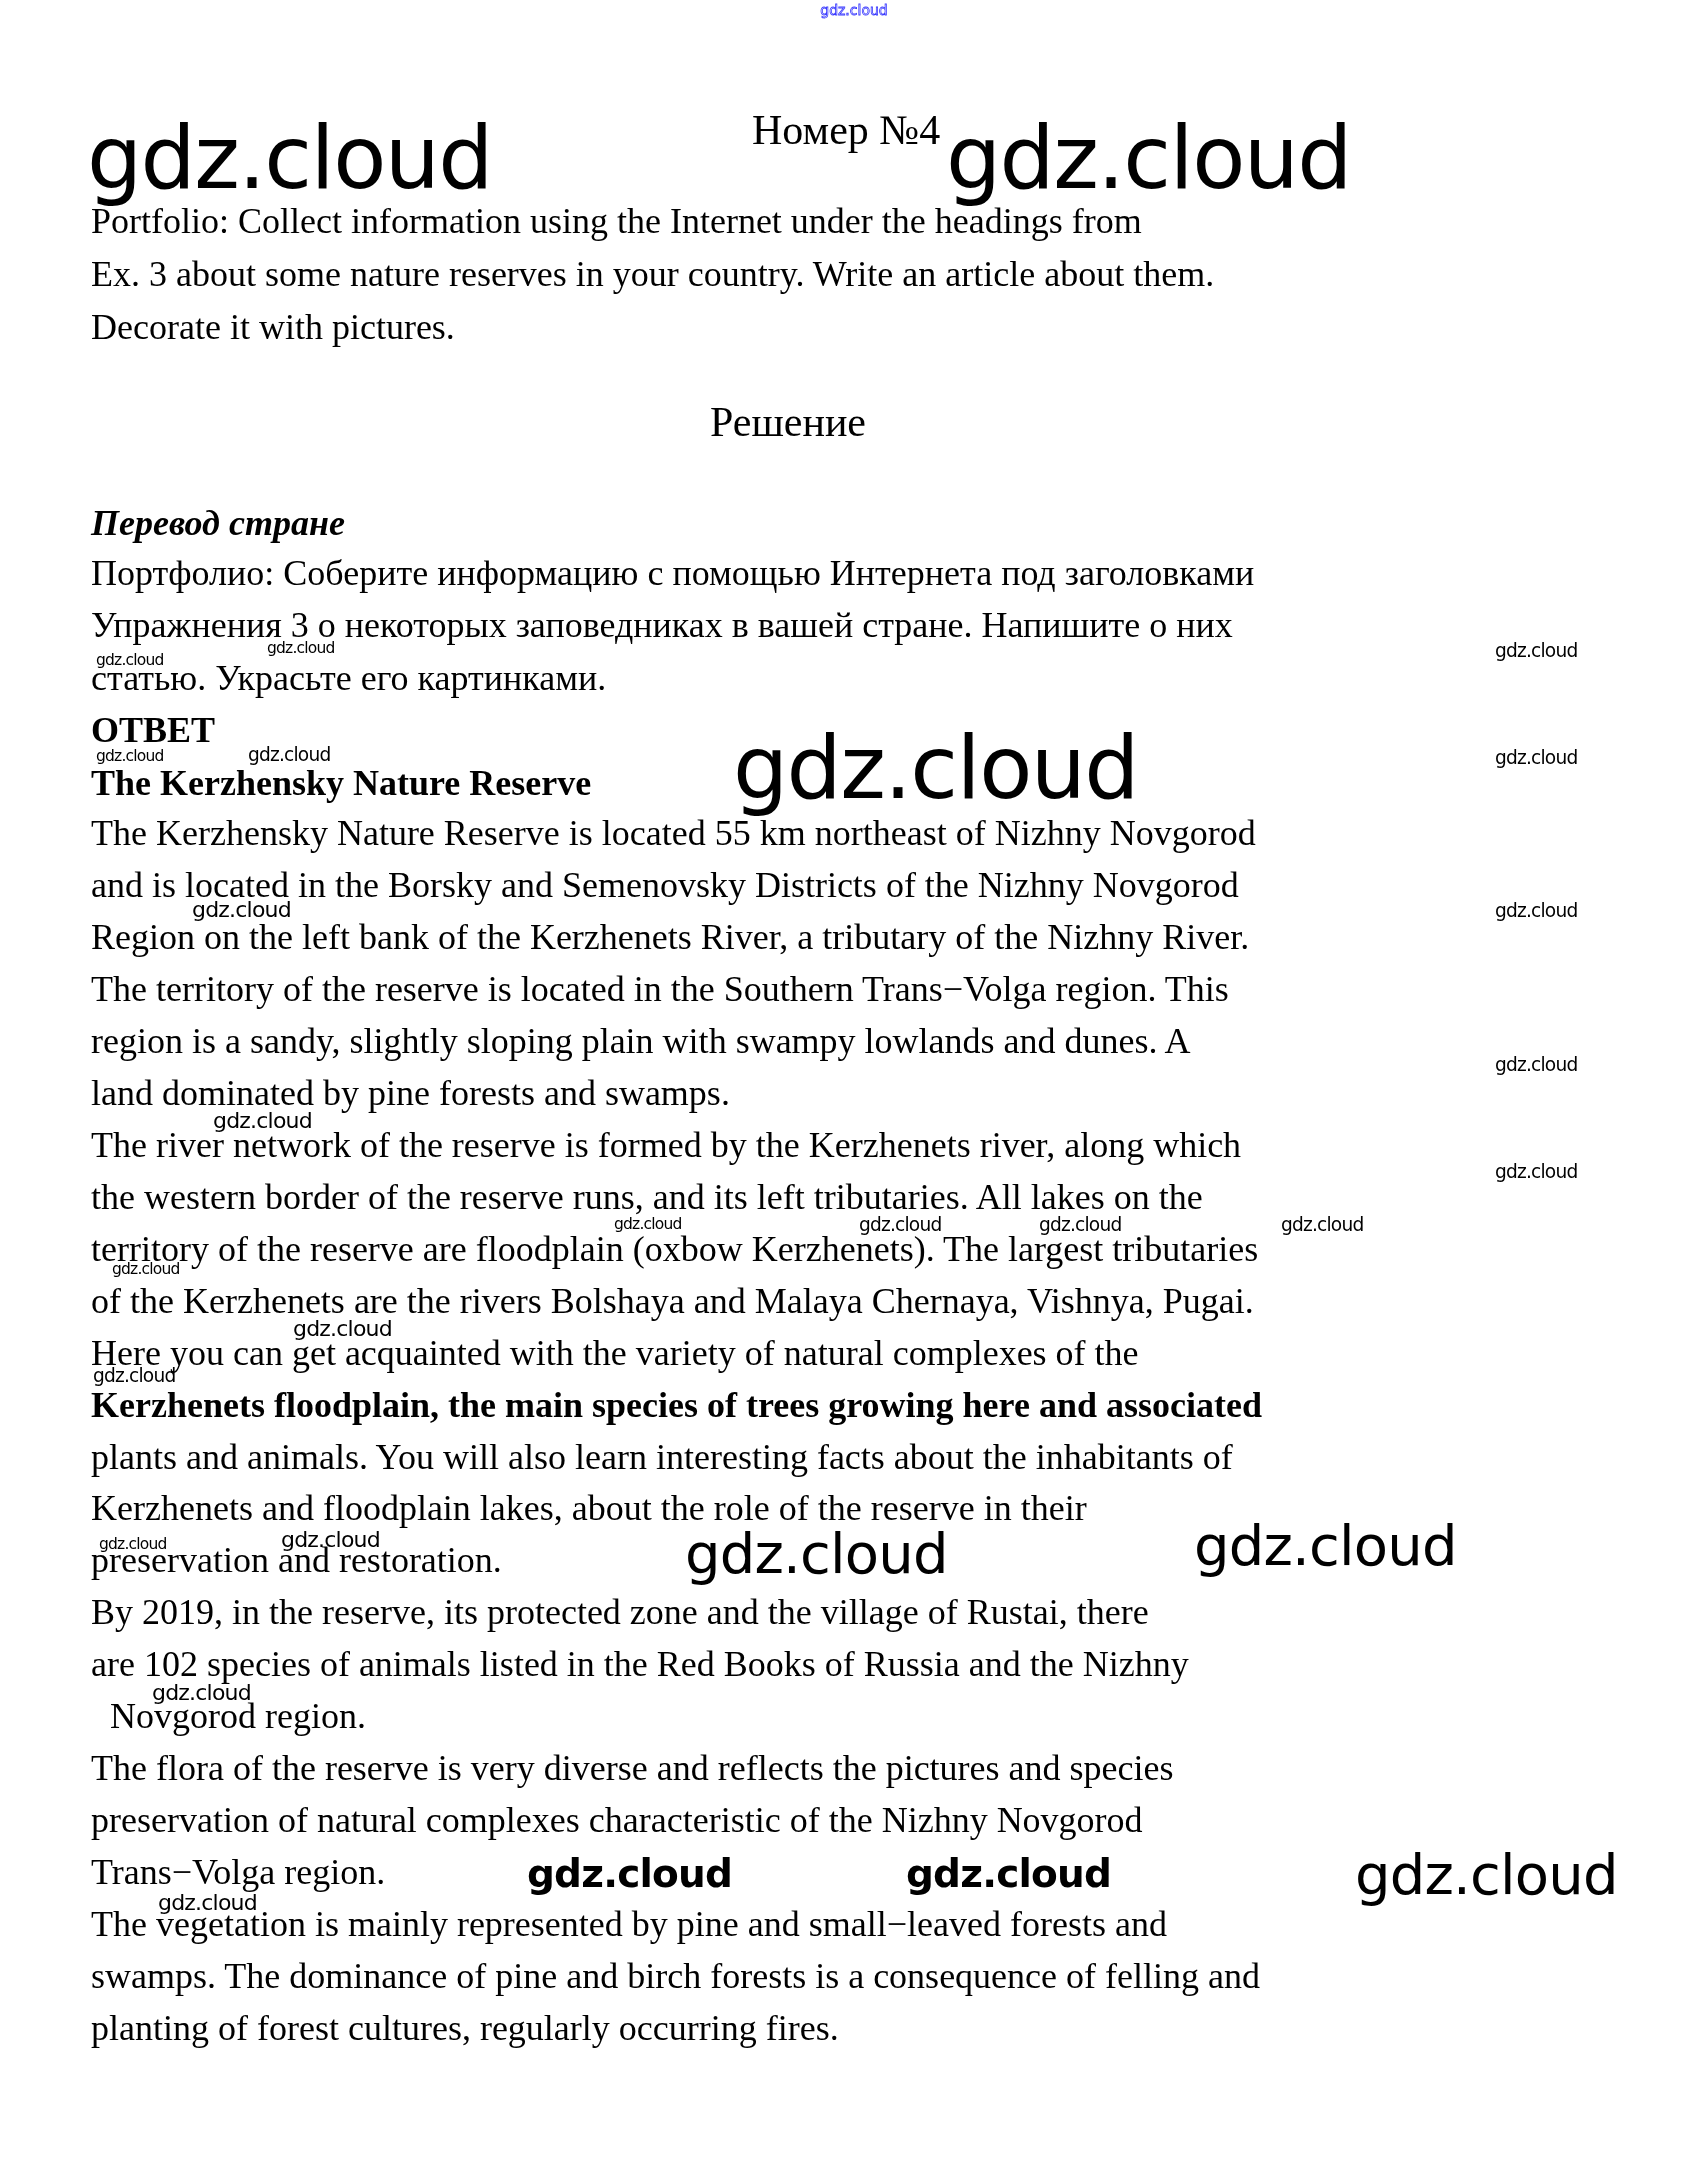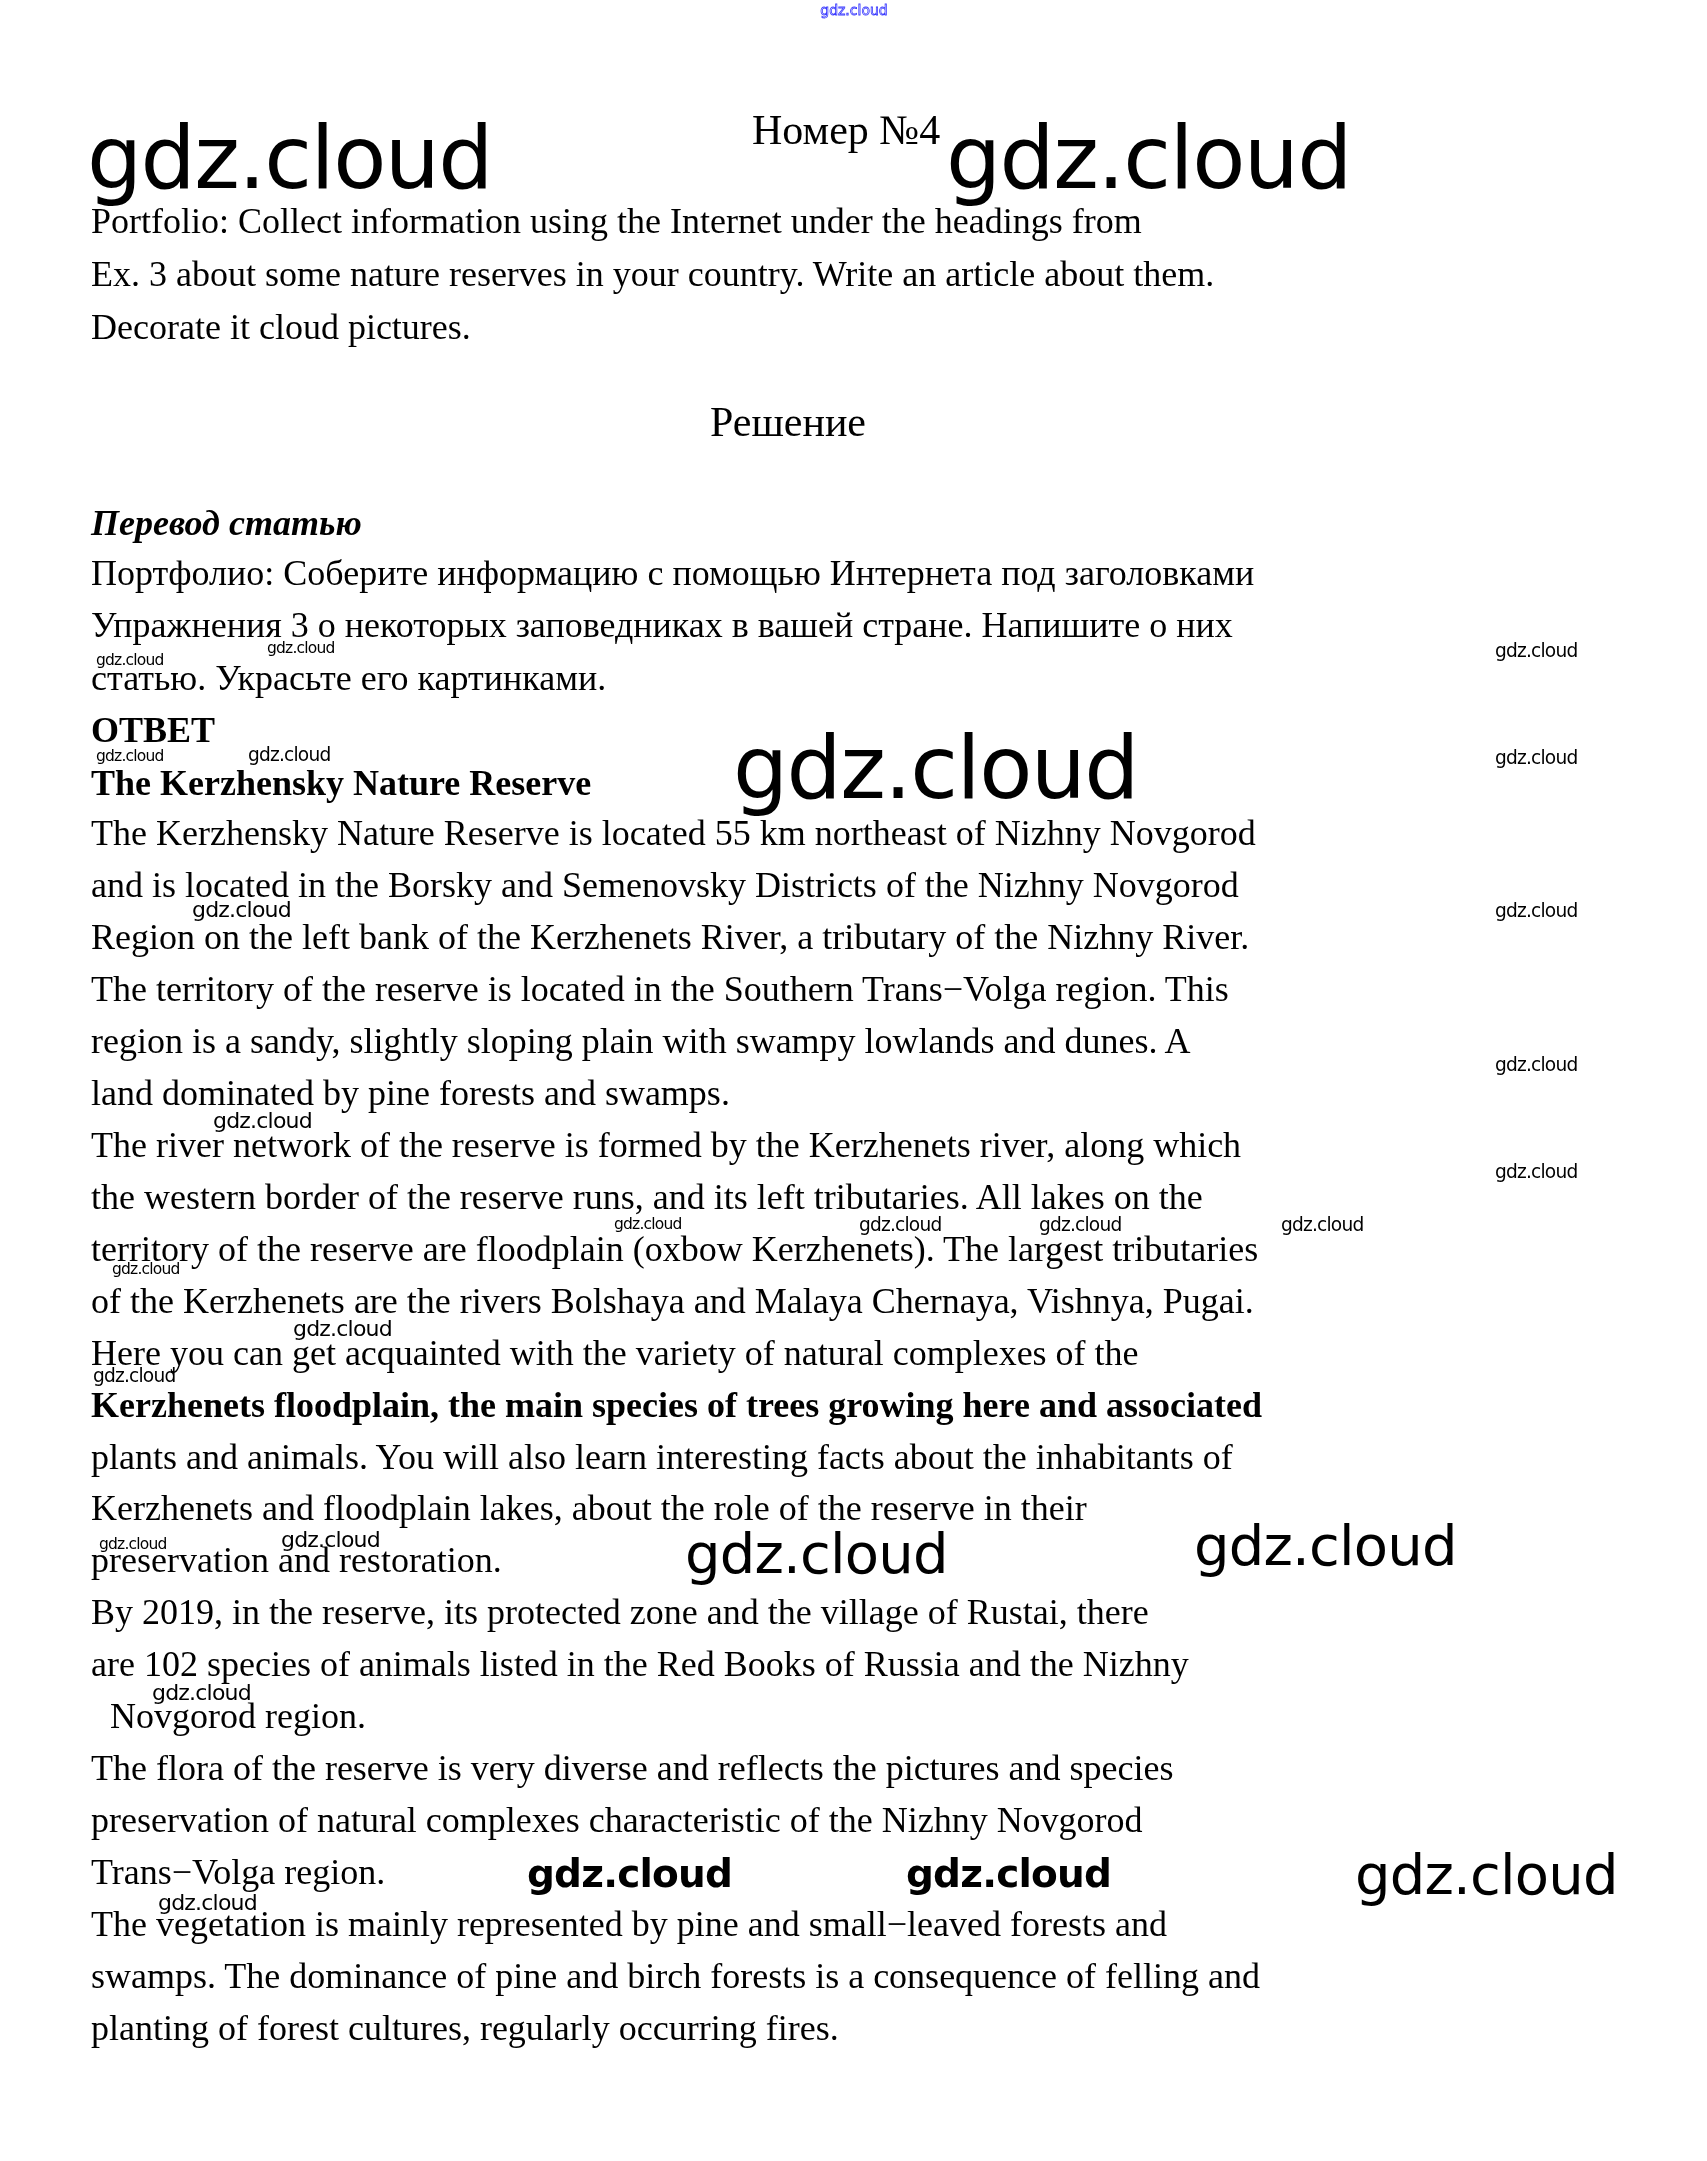--- a/index.html
+++ b/index.html
@@ -20,25 +20,25 @@
 <body>
 
 <div class="wm-top">gdz.cloud</div>
 
 <div class="center" style="top:107px;left:-7.8px;">Номер №4</div>
 <div class="wm wm-xl" style="left:87px;top:115px;">gdz.cloud</div>
 <div class="wm wm-xl" style="left:946px;top:115px;">gdz.cloud</div>
 
 <div class="ln" style="top:198px;">Portfolio: Collect information using the Internet under the headings from</div>
 <div class="ln" style="top:251px;">Ex. 3 about some nature reserves in your country. Write an article about them.</div>
-<div class="ln" style="top:304px;">Decorate it cloud pictures.</div>
+<div class="ln" style="top:304px;">Decorate it with pictures.</div>
 
 <div class="center" style="top:399px;left:-66px;">Решение</div>
 
-<div class="ln it" style="top:500px;">Перевод статью</div>
+<div class="ln it" style="top:500px;">Перевод стране</div>
 <div class="ln" style="top:550px;">Портфолио: Соберите информацию с помощью Интернета под заголовками</div>
 <div class="ln" style="top:602px;">Упражнения 3 о некоторых заповедниках в вашей стране. Напишите о них</div>
 <div class="ln" style="top:655px;">статью. Украсьте его картинками.</div>
 <div class="wm wm-xs" style="left:267px;top:641px;">gdz.cloud</div>
 <div class="wm wm-xs" style="left:96px;top:653px;">gdz.cloud</div>
 <div class="wm wm-s" style="left:1495px;top:640px;font-size:18.6px;">gdz.cloud</div>
 
 <div class="ln b" style="top:707px;">ОТВЕТ</div>
 <div class="wm wm-xs" style="left:96px;top:749px;">gdz.cloud</div>
 <div class="wm wm-xs" style="left:248px;top:747px;font-size:18.6px;">gdz.cloud</div>

